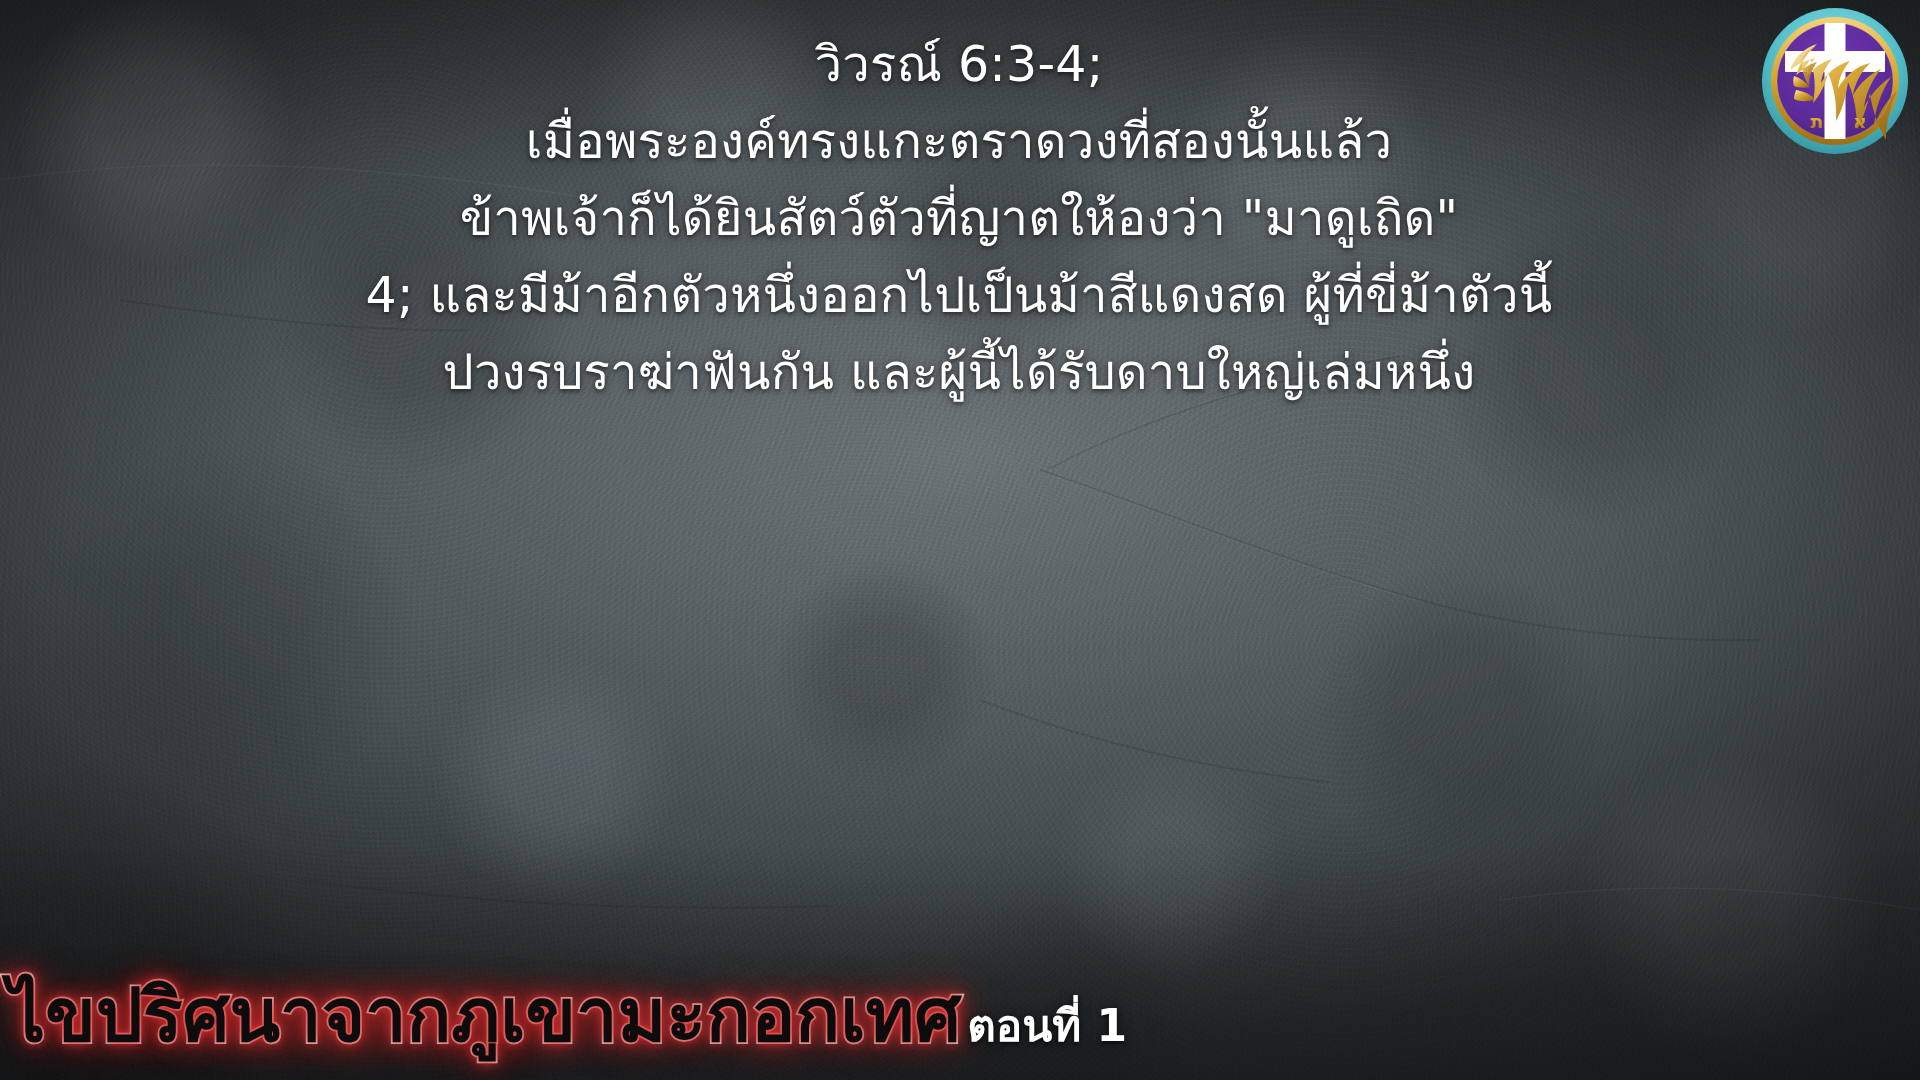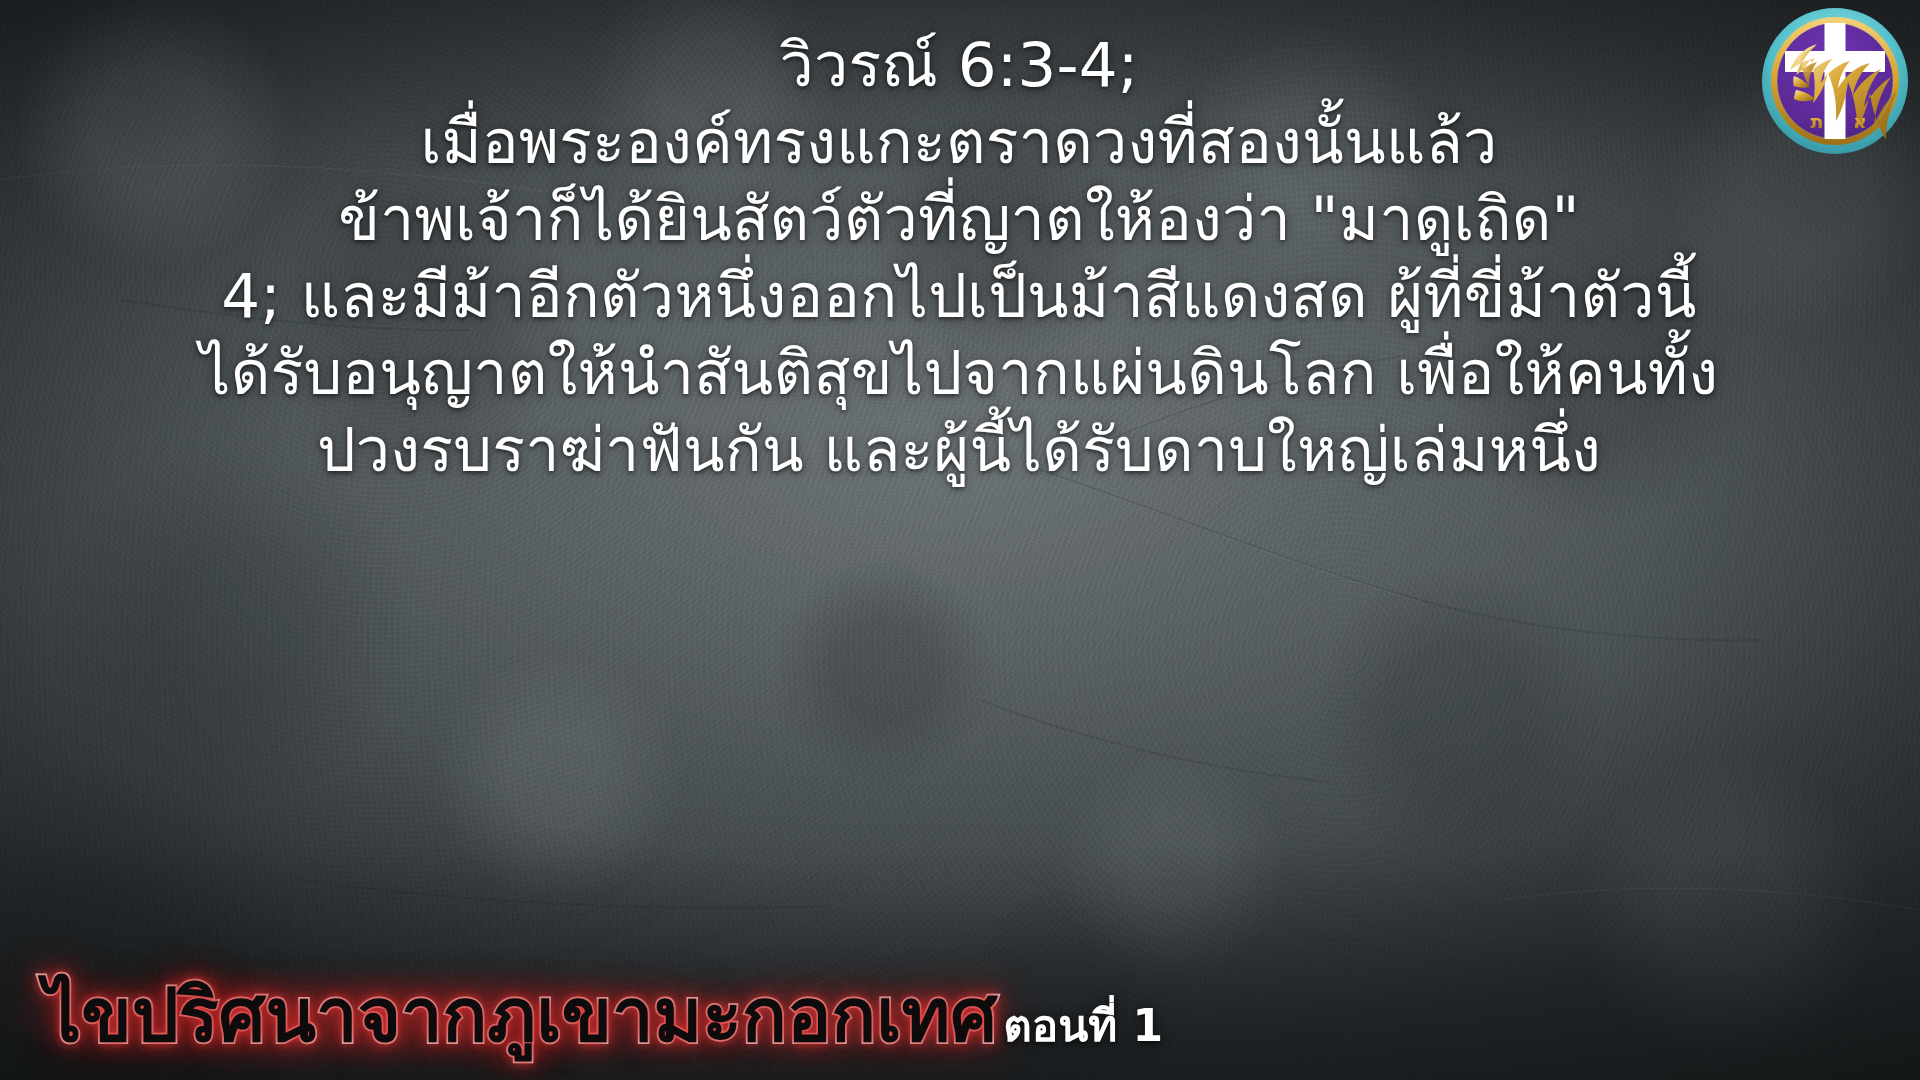--- a/index.html
+++ b/index.html
@@ -81,21 +81,21 @@
   }
 
   
   .scripture {
     position: absolute;
     left: 0;
     right: 2px;
     top: 26px;
     text-align: center;
     color: #ffffff;
-    font-size: 61px;
+    font-size: 49px;
     line-height: 77px;
     font-weight: 400;
     letter-spacing: .2px;
     text-shadow:
       0 2px 4px rgba(0,0,0,.55),
       0 0 12px rgba(0,0,0,.35);
     padding: 0 26px;
     white-space: nowrap;
   }
   .scripture .ln { display: block; }
@@ -117,21 +117,20 @@
     background: radial-gradient(ellipse 52% 48% at 43% 56%, rgba(196,48,48,.42) 0%, rgba(150,30,30,.22) 46%, rgba(120,24,24,0) 78%);
     filter: blur(9px);
   }
   .series-line {
     position: absolute;
     left: 8px;
     bottom: 6px;
     display: flex;
     align-items: baseline;
     white-space: nowrap;
-    margin-left: 36px;
   }
   .series-main {
     font-size: 74px;
     line-height: 96px;
     font-weight: 700;
     color: #0d0b0c;
     letter-spacing: 0px;
     -webkit-text-stroke: 3.5px #f1eceb;
     paint-order: stroke fill;
     text-shadow:
@@ -186,21 +185,20 @@
     </g>
   </svg>
 
   <div class="bg-vignette"></div>
 
   <div class="scripture">
     <span class="ln">วิวรณ์ 6:3-4;</span>
     <span class="ln">เมื่อพระองค์ทรงแกะตราดวงที่สองนั้นแล้ว</span>
     <span class="ln">ข้าพเจ้าก็ได้ยินสัตว์ตัวที่ญาตให้องว่า "มาดูเถิด"</span>
     <span class="ln">4; และมีม้าอีกตัวหนึ่งออกไปเป็นม้าสีแดงสด ผู้ที่ขี่ม้าตัวนี้</span>
-    <span class="ln">ได้รับอนุญาตให้นำสันติสุขไปจากแผ่นดินโลก เพื่อให้คนทั้ง</span>
     <span class="ln">ปวงรบราฆ่าฟันกัน และผู้นี้ได้รับดาบใหญ่เล่มหนึ่ง</span>
   </div>
 
   <div class="lower-band">
     <div class="lower-glow"></div>
     <div class="series-line">
       <span class="series-main">ไขปริศนาจากภูเขามะกอกเทศ</span>
       <span class="series-part">ตอนที่ 1</span>
     </div>
   </div>

